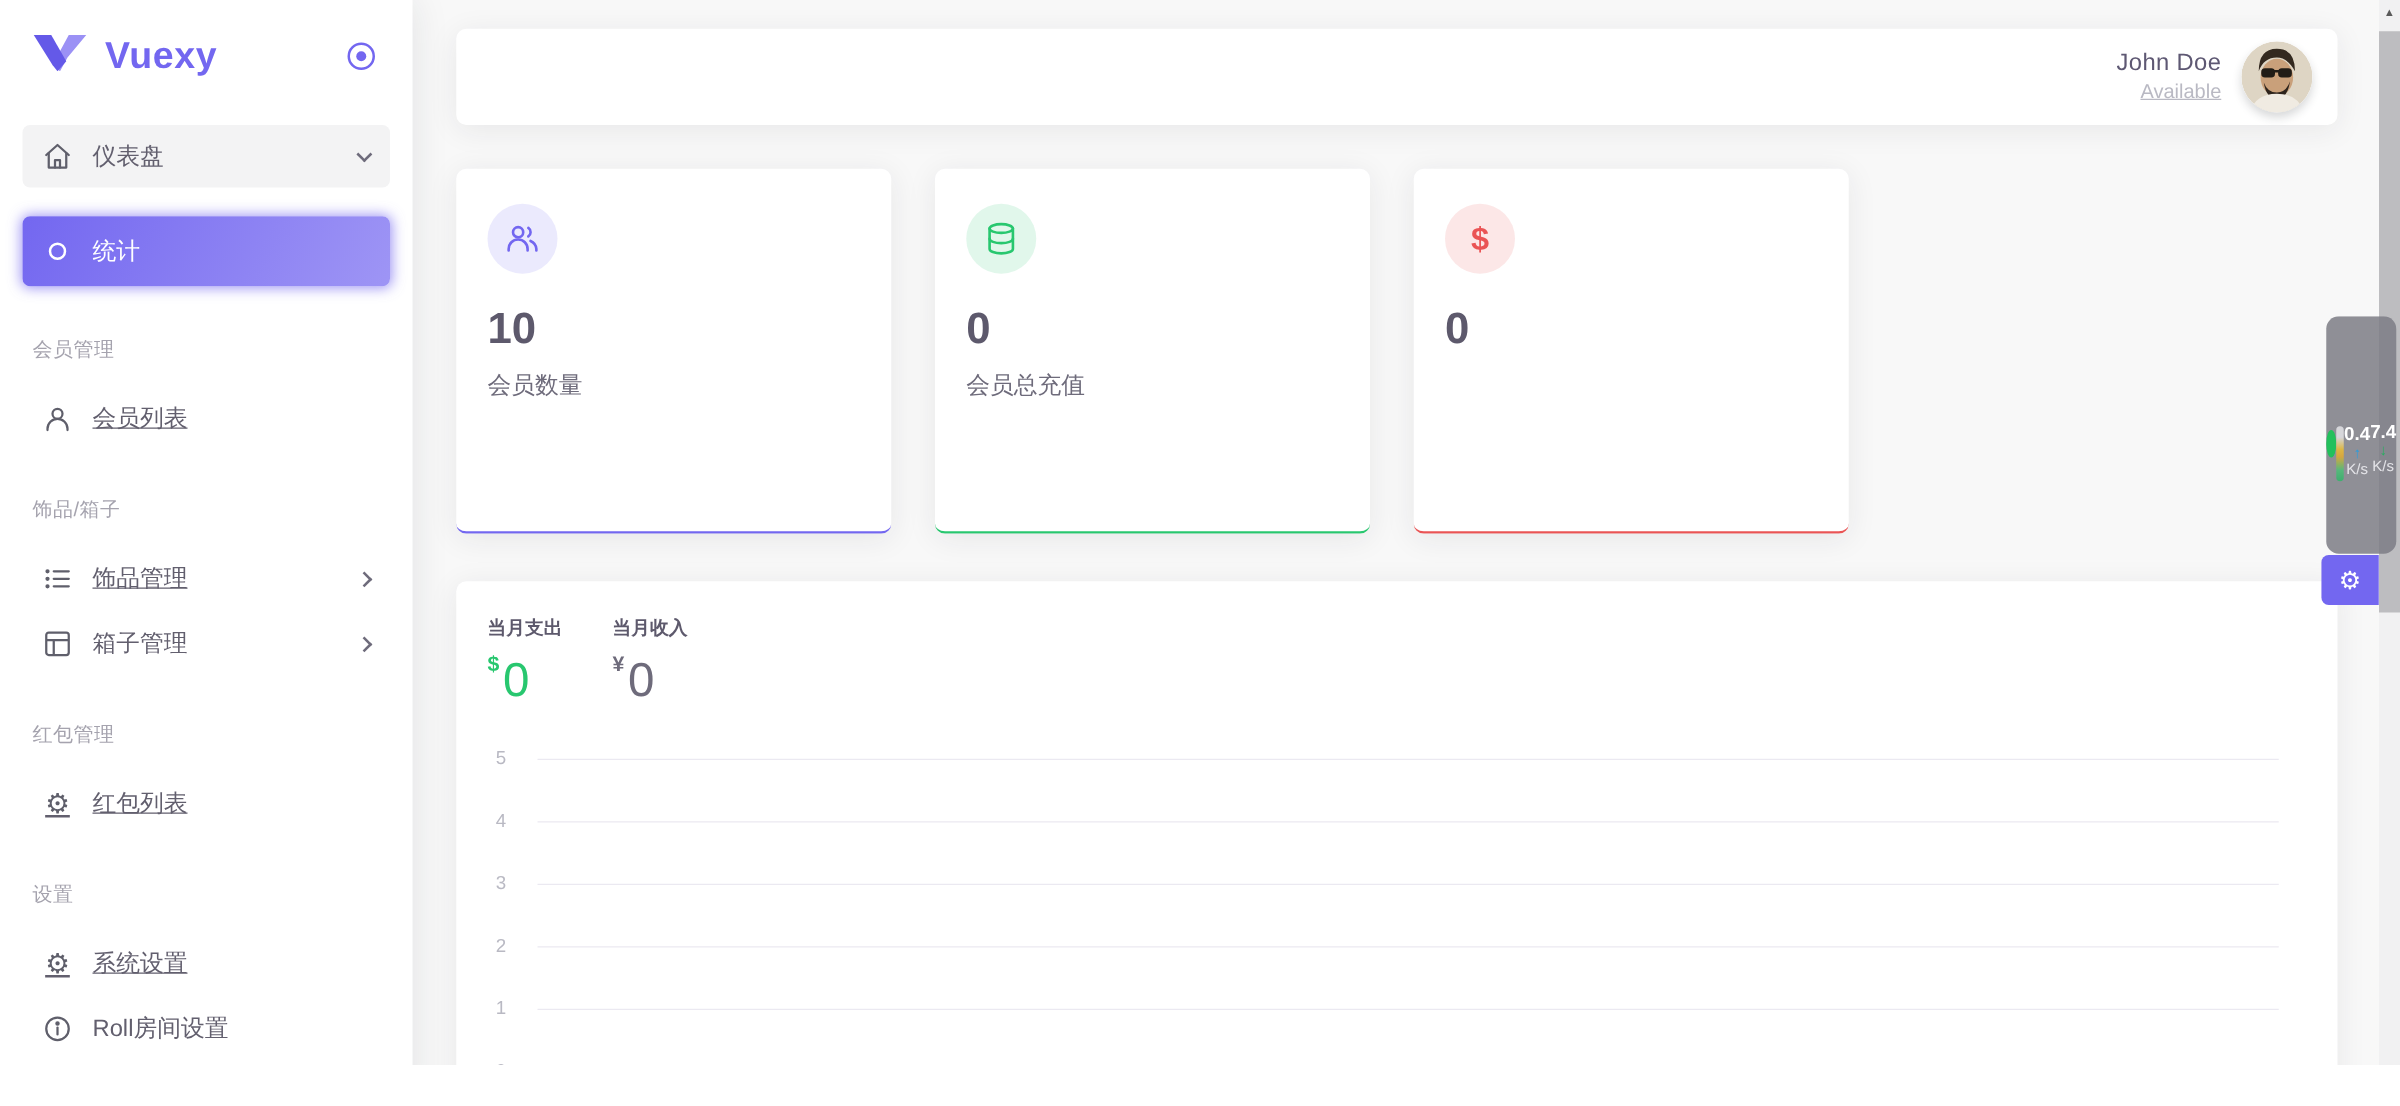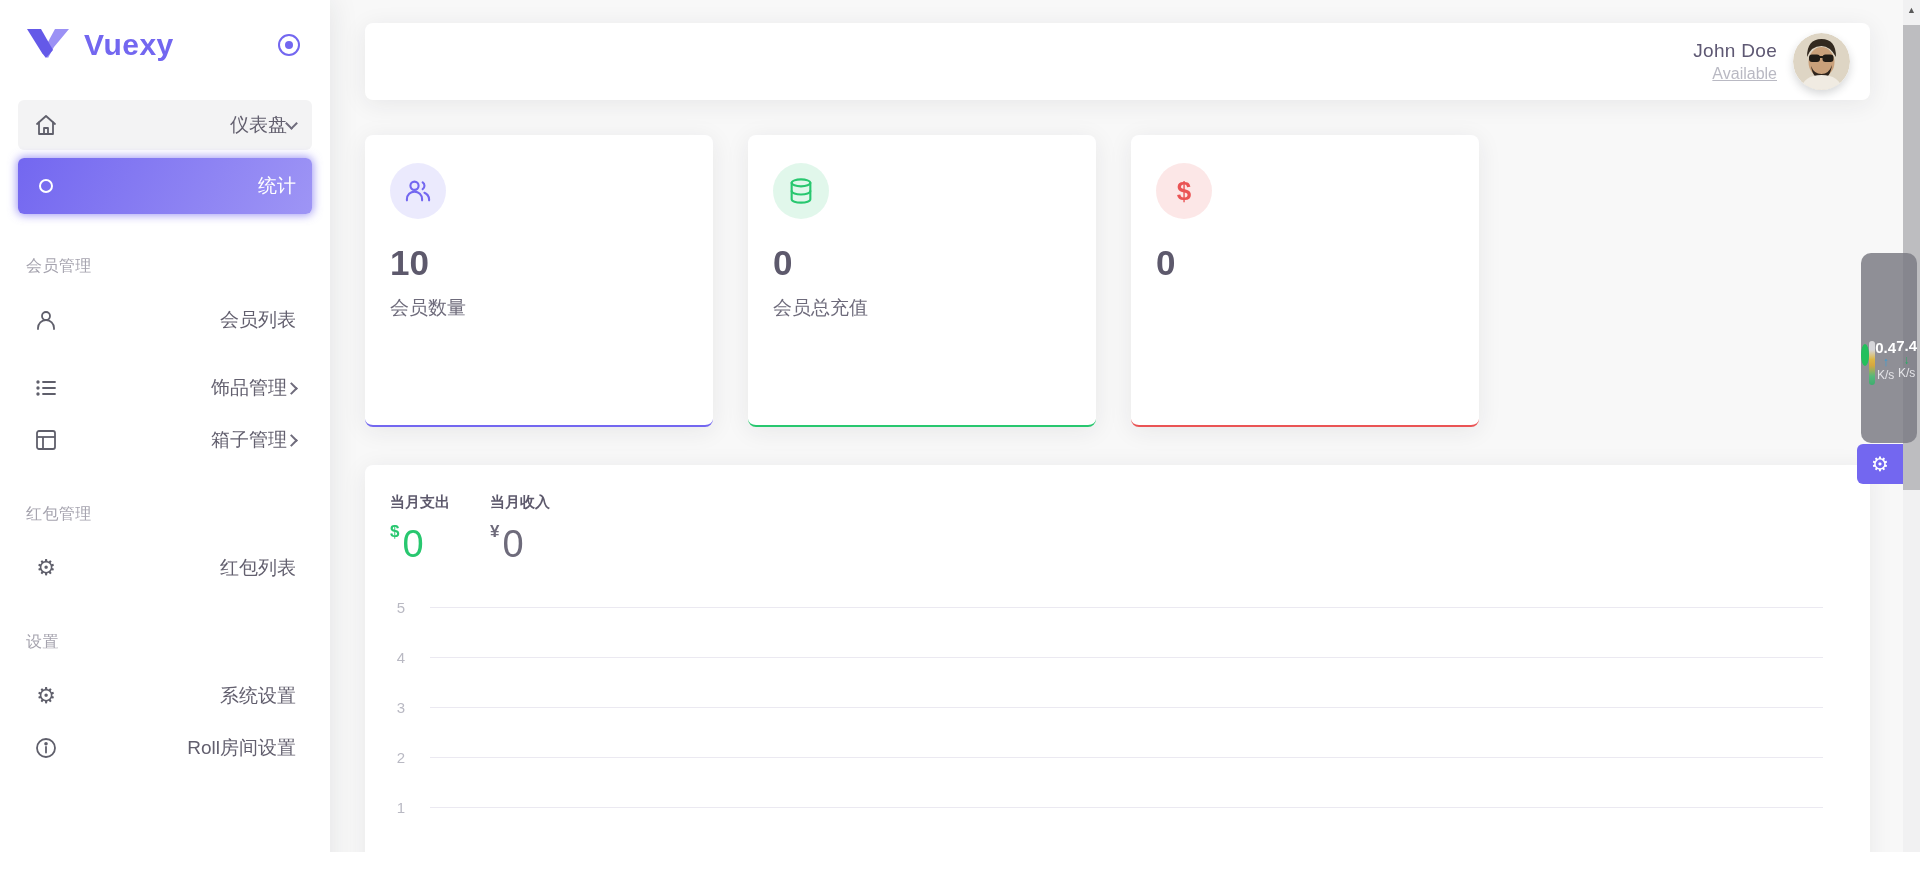--- a/index.html
+++ b/index.html
@@ -18,34 +18,34 @@
     box-shadow: 0 0 28px rgba(34,41,47,0.10);
   }
   .brand-row { display:flex; align-items:center; height:90px; padding:0 26px; }
   .brand-text { font-size:30px; font-weight:bold; color:#7367f0; margin-left:14px; letter-spacing:0.5px; flex:1; }
   .pin-btn { width:30px; height:30px; display:flex; align-items:center; justify-content:center; cursor:pointer; }
 
   .nav-item {
     margin:0 18px; height:50px; display:flex; align-items:center;
     padding:0 16px; border-radius:6px; font-size:19px; color:#625f6e; cursor:pointer;
   }
-  .nav-item .label { margin-left:16px; flex:1;text-align:right; }
+  .nav-item .label { margin-left:16px; flex:1; }
   .nav-item.group-open { background:#f3f3f4; margin-top:10px; }
   .nav-item.active {
-    height:56px; margin-top:8px; color:#ffffff;
+    height:56px; margin-top:23px; color:#ffffff;
     background:linear-gradient(118deg,#7367f0,#9e95f5);
     box-shadow:0 0 10px 1px rgba(115,103,240,0.7);
   }
   .section-header {
     margin-top:36px; padding:0 26px; height:24px; line-height:24px;
     font-size:16px; color:#a5a3ae; letter-spacing:0.4px;
   }
   .section-header.first { margin-top:40px; }
   .nav-link { margin-top:0; height:52px; }
-  .nav-link.gap { margin-top:16px; }
+  .nav-link.gap { margin-top:16px;text-decoration:underline; }
   .icon-24 { width:24px; height:24px; display:flex; align-items:center; justify-content:center; flex:0 0 auto; }
   .glyph-gear { font-size:22px; color:#5f5f6b; line-height:1; }
   .glyph-gear::before { content:"\2699"; }
   .chev { width:9px; height:9px; border-right:2px solid #6e6b7b; border-bottom:2px solid #6e6b7b; flex:0 0 auto; }
   .chev.down { transform:rotate(45deg); margin-top:-4px; }
   .chev.right { transform:rotate(-45deg); }
 
   
   .main { margin-left:330px; width:1573px; padding:23px 33px 0 35px; }
   .card-shadow { background:#fff; border-radius:8px; box-shadow:0 4px 24px rgba(34,41,47,0.08); }
@@ -158,20 +158,21 @@
   <div class="nav-item nav-link gap">
     <span class="icon-24">
       <svg width="24" height="24" viewBox="0 0 24 24" fill="none" stroke="#5f5f6b" stroke-width="1.8" stroke-linecap="round" stroke-linejoin="round">
         <circle cx="12" cy="8" r="4"></circle>
           <path d="M4 21 v-1 a8 8 0 0 1 16 0 v1"></path>
       </svg>
     </span>
     <span class="label">会员列表</span>
   </div>
 
+  <div class="section-header">饰品/箱子</div>
 
   <div class="nav-item nav-link gap">
     <span class="icon-24">
       <svg width="24" height="24" viewBox="0 0 24 24" fill="none" stroke="#5f5f6b" stroke-width="1.8" stroke-linecap="round">
         <line x1="9" y1="6" x2="21" y2="6"></line>
           <line x1="9" y1="12" x2="21" y2="12"></line>
           <line x1="9" y1="18" x2="21" y2="18"></line>
         <circle cx="4" cy="6" r="0.8" fill="#5f5f6b"></circle>
           <circle cx="4" cy="12" r="0.8" fill="#5f5f6b"></circle>
           <circle cx="4" cy="18" r="0.8" fill="#5f5f6b"></circle>

